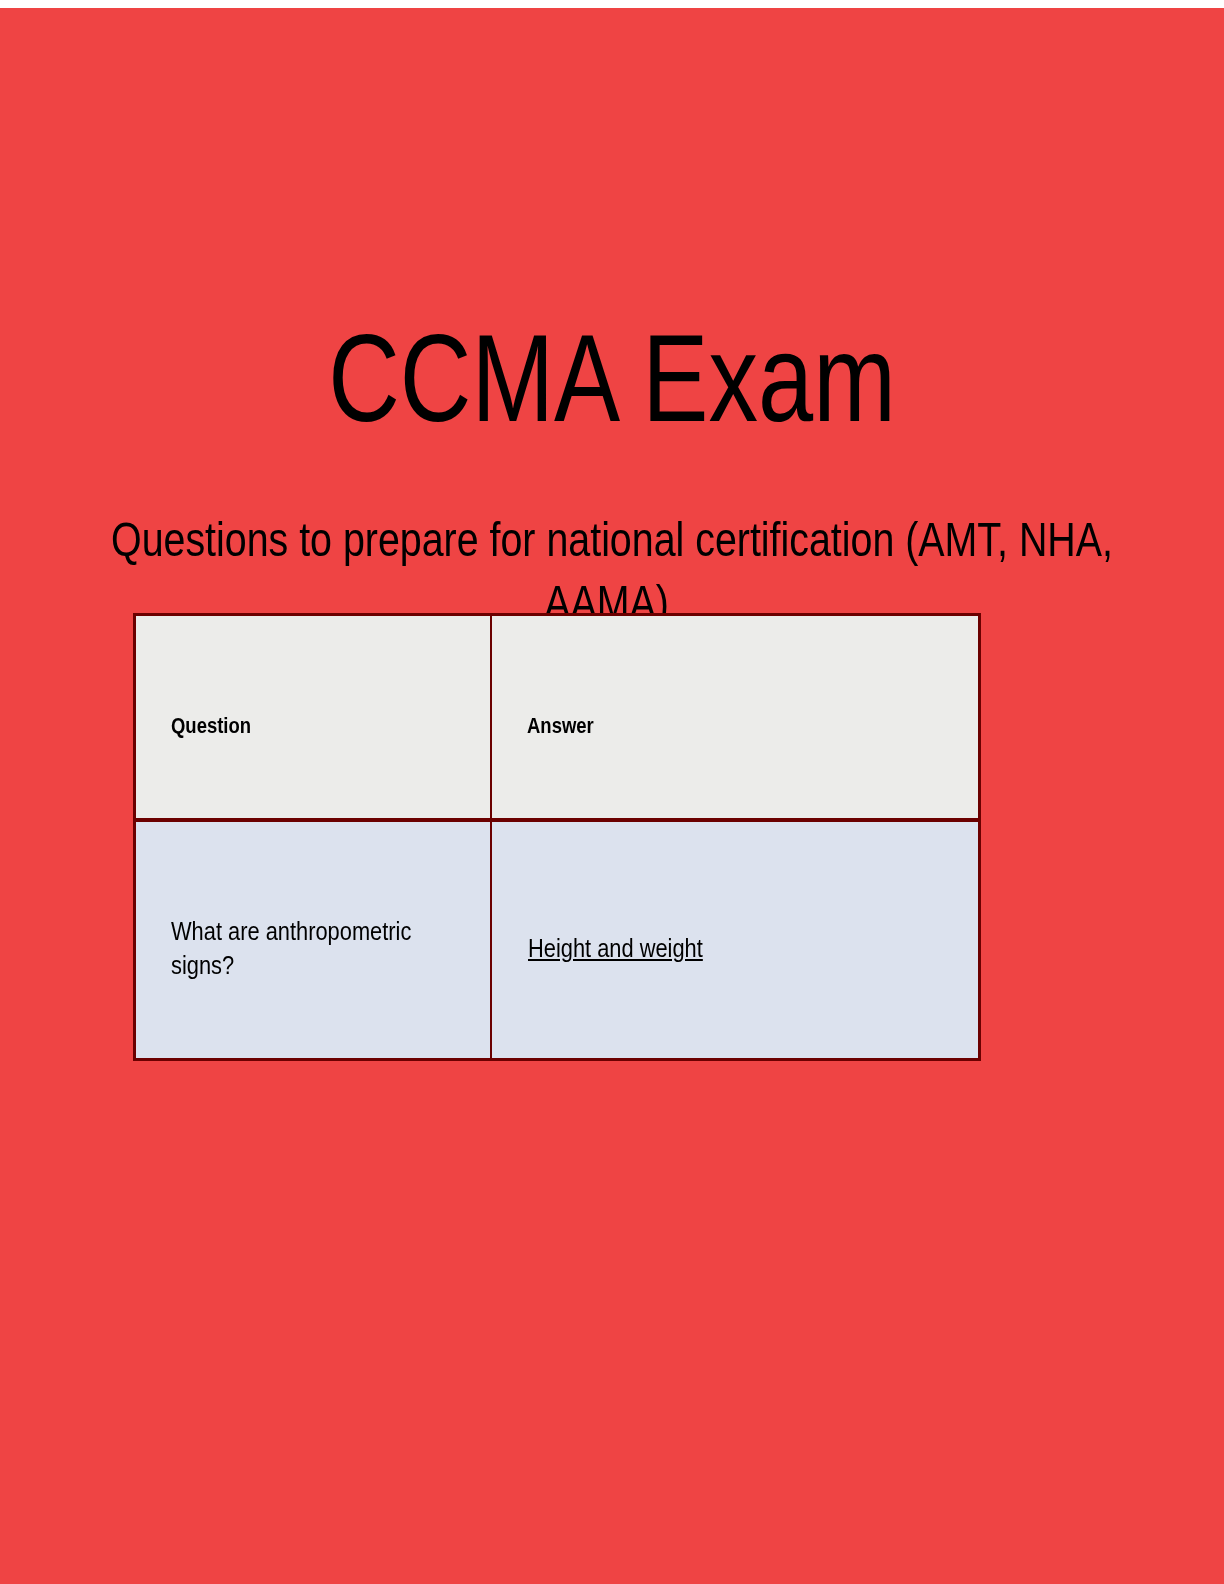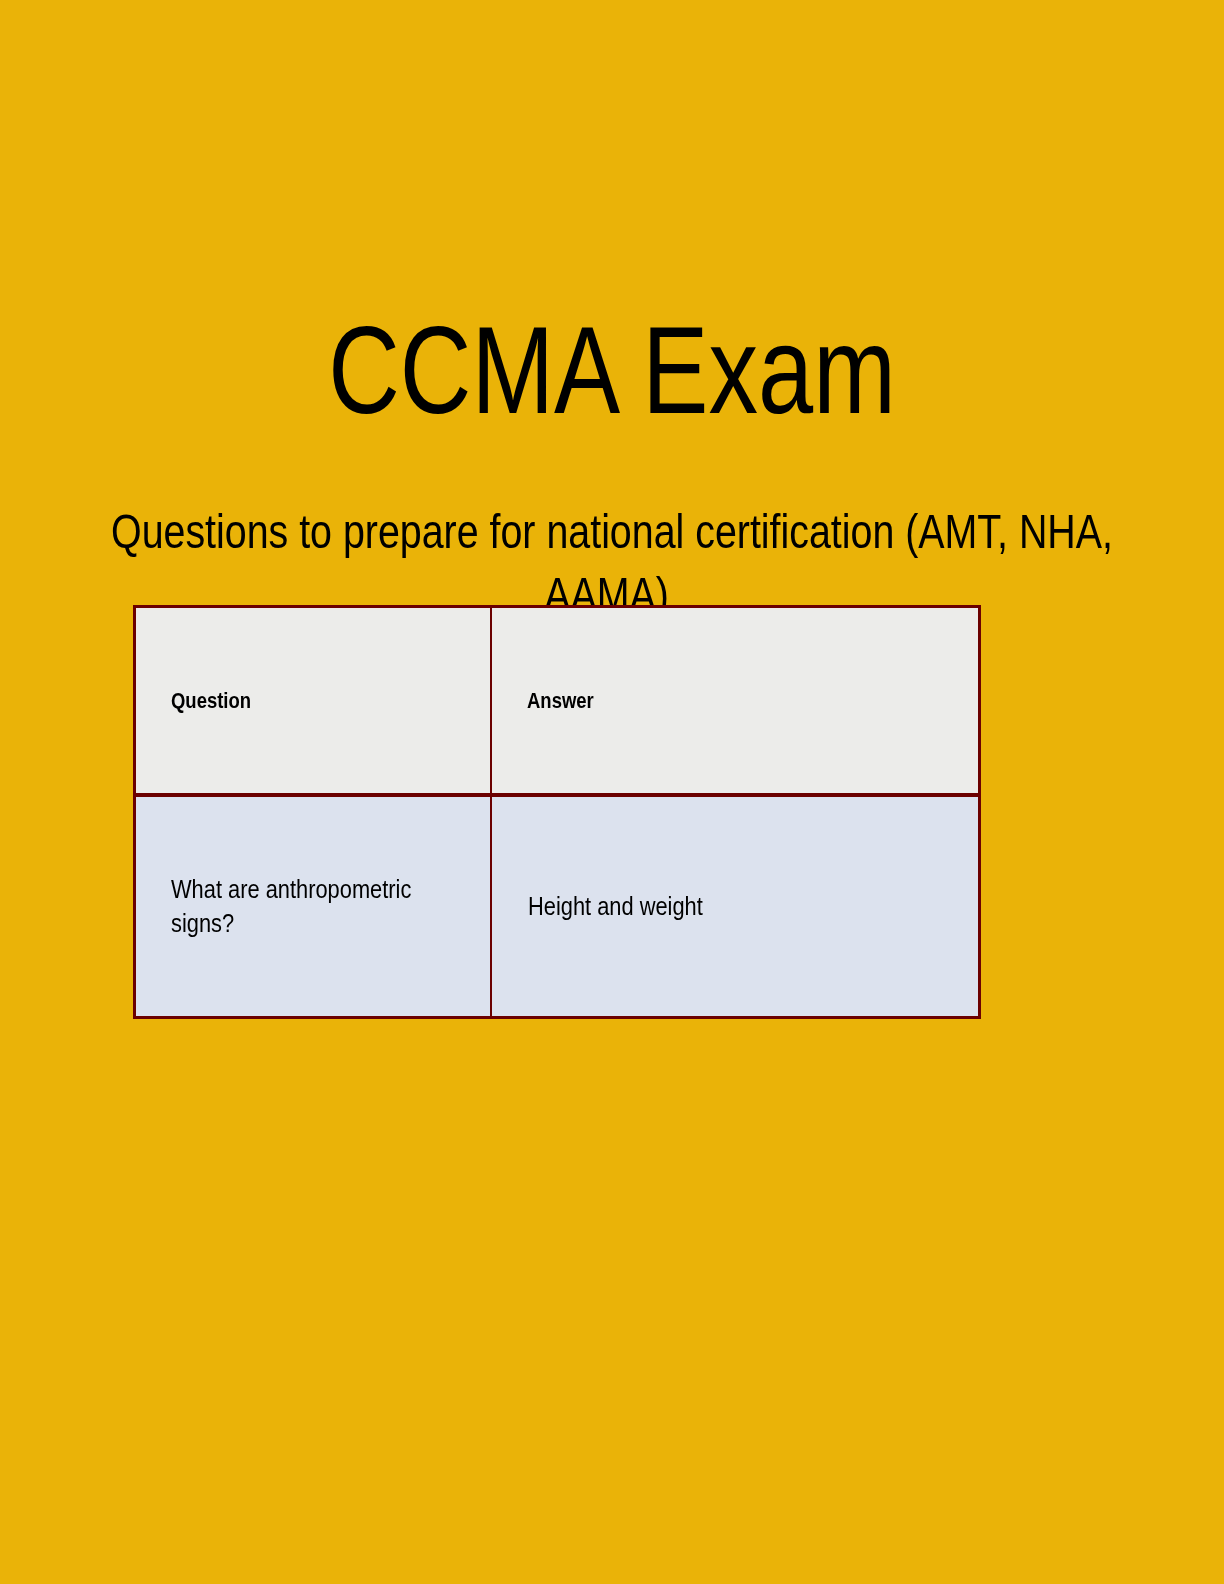--- a/index.html
+++ b/index.html
@@ -13,21 +13,22 @@
     height: 1584px;
     position: relative;
     font-family: "Liberation Sans", "DejaVu Sans", sans-serif;
     color: #000000;
     overflow: hidden;
   }
 
   .page {
     position: absolute;
     inset: 0;
-    background: #eab308;
+    background: #ef4444;
+    margin-top: 8px;
   }
 
   
   .doc-title {
     position: absolute;
     top: 222px;
     left: 0;
     width: 1224px;
     text-align: center;
     font-size: 124px;
@@ -69,21 +70,21 @@
 
   table.qa-table col.col-q { width: 356px; }
   table.qa-table col.col-a { width: 489px; }
 
   table.qa-table th,
   table.qa-table td {
     vertical-align: middle;
     text-align: left;
     border-right: 2px solid #6b0000;
     border-bottom: 2px solid #6b0000;
-    padding: 0 14px 0 35px;
+    padding: 17px 14px 0 35px;
   }
 
   table.qa-table th:last-child,
   table.qa-table td:last-child {
     border-right: none;
   }
 
   table.qa-table tr:last-child td {
     border-bottom: none;
   }
@@ -113,20 +114,21 @@
   }
   table.qa-table tbody td .cell-text {
     display: block;
     transform: scaleX(0.84);
     transform-origin: left center;
     width: 119%;
   }
 
   table.qa-table tbody td.answer-cell {
     padding-left: 36px;
+    text-decoration: underline;
   }
 </style>
 </head>
 <body>
 
 <div class="page">
 
   <h1 class="doc-title">CCMA Exam</h1>
 
   <p class="doc-subtitle">Questions to prepare for national certification (AMT, NHA, AAMA).</p>

